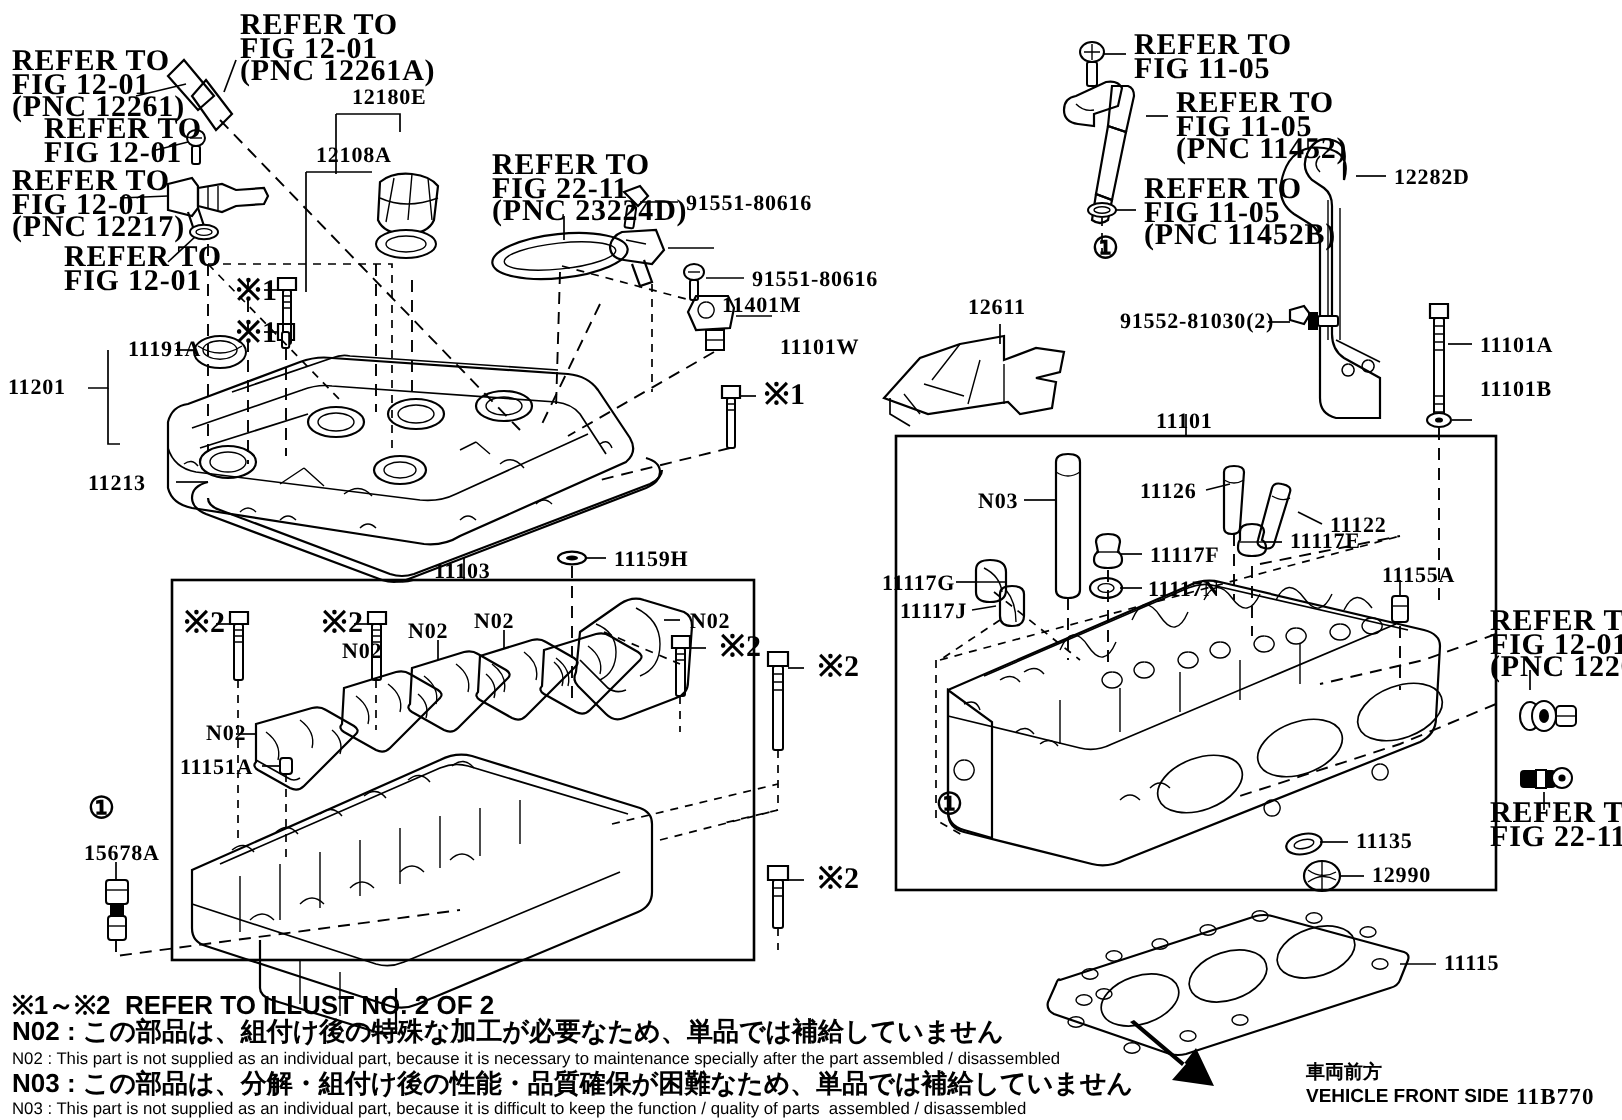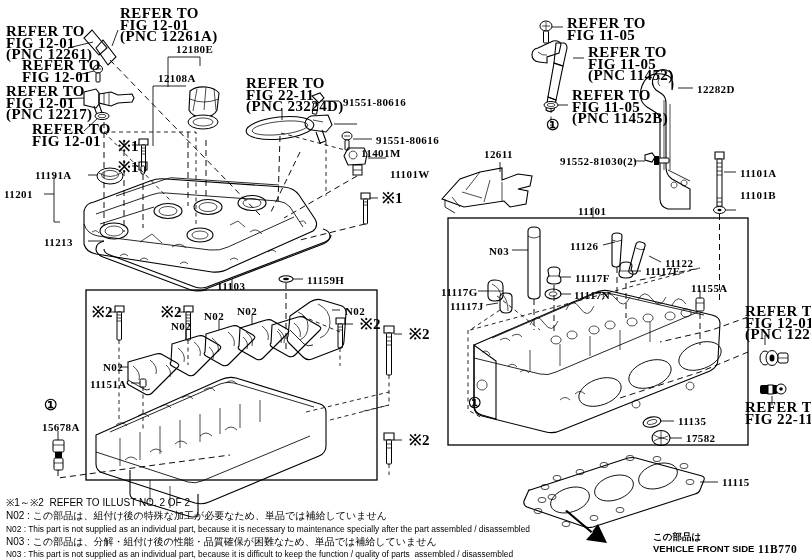--- a/index.html
+++ b/index.html
@@ -3,21 +3,21 @@
 <meta charset="utf-8">
 <style>
   html,body{margin:0;padding:0;background:#fff;}
   body{width:811px;height:560px;position:relative;overflow:hidden;
        font-family:"Liberation Sans",sans-serif;color:#000;}
   #sheet{position:absolute;inset:0;width:811px;height:560px;}
   .lbl{position:absolute;font-family:"Liberation Serif",serif;font-weight:bold;
        font-size:11px;letter-spacing:.4px;white-space:pre;line-height:12.5px;color:#000;}
   .lbl.s10{font-size:15px;line-height:11.5px;}
   .note{position:absolute;font-family:"Liberation Sans",sans-serif;
-        font-size:10px;line-height:11.6px;white-space:pre;color:#000;font-weight:normal;}
+        font-size:13px;line-height:11.6px;white-space:pre;color:#000;font-weight:bold;}
   .note.en{font-weight:normal;font-size:8.4px;}
   .vfs{position:absolute;font-family:"Liberation Sans",sans-serif;font-weight:bold;
        font-size:9.5px;line-height:12px;white-space:pre;}
   .fig{position:absolute;font-family:"Liberation Serif",serif;font-weight:bold;
        font-size:11.5px;letter-spacing:.6px;}
   svg{position:absolute;left:0;top:0;overflow:visible;}
   .ln{stroke:#000;stroke-width:1.1;fill:none;}
   .lnT{stroke:#000;stroke-width:.85;fill:none;}
   .lnF{stroke:#000;stroke-width:.7;fill:none;}
   .dash{stroke:#000;stroke-width:.95;fill:none;stroke-dasharray:6 4;}
@@ -565,21 +565,21 @@
 (PNC 12204)</div>
 <div class="lbl s10" style="left:745px;top:402px;">REFER TO
 FIG 22-11</div>
 
 <div class="lbl" style="left:176px;top:43px;">12180E</div>
 <div class="lbl" style="left:158px;top:72px;">12108A</div>
 <div class="lbl" style="left:343px;top:96px;">91551-80616</div>
 <div class="lbl" style="left:361px;top:119px;margin-top:28px;">11401M</div>
 <div class="lbl" style="left:376px;top:134px;">91551-80616</div>
 <div class="lbl" style="left:390px;top:168px;">11101W</div>
-<div class="lbl" style="left:35px; top:169px;">11191A</div>
+<div class="lbl" style="left:64px; top:169px;">11191A</div>
 <div class="lbl" style="left:4px;  top:188px;">11201</div>
 <div class="lbl" style="left:44px; top:236px;">11213</div>
 <div class="lbl" style="left:307px;top:274px;">11159H</div>
 <div class="lbl" style="left:217px;top:280px;">11103</div>
 <div class="lbl" style="left:90px; top:378px;">11151A</div>
 <div class="lbl" style="left:42px; top:421px;">15678A</div>
 <div class="lbl" style="left:697px;top:83px;">12282D</div>
 <div class="lbl" style="left:484px;top:148px;">12611</div>
 <div class="lbl" style="left:560px;top:155px;">91552-81030(2)</div>
 <div class="lbl" style="left:740px;top:167px;">11101A</div>
@@ -588,21 +588,21 @@
 <div class="lbl" style="left:489px;top:245px;">N03</div>
 <div class="lbl" style="left:570px;top:240px;">11126</div>
 <div class="lbl" style="left:665px;top:257px;">11122</div>
 <div class="lbl" style="left:575px;top:272px;">11117F</div>
 <div class="lbl" style="left:645px;top:265px;">11117E</div>
 <div class="lbl" style="left:441px;top:286px;">11117G</div>
 <div class="lbl" style="left:574px;top:289px;">11117N</div>
 <div class="lbl" style="left:450px;top:300px;">11117J</div>
 <div class="lbl" style="left:691px;top:282px;">11155A</div>
 <div class="lbl" style="left:678px;top:415px;">11135</div>
-<div class="lbl" style="left:686px;top:432px;">17582</div>
+<div class="lbl" style="left:686px;top:432px;">12990</div>
 <div class="lbl" style="left:722px;top:476px;">11115</div>
 
 <div class="lbl s10" style="left:118px;top:141px;">※1</div>
 <div class="lbl s10" style="left:118px;top:162px;">※1</div>
 <div class="lbl s10" style="left:382px;top:193px;">※1</div>
 <div class="lbl s10" style="left:92px; top:307px;">※2</div>
 <div class="lbl s10" style="left:161px;top:307px;">※2</div>
 <div class="lbl s10" style="left:360px;top:319px;">※2</div>
 <div class="lbl s10" style="left:409px;top:329px;">※2</div>
 <div class="lbl s10" style="left:409px;top:435px;">※2</div>
@@ -614,16 +614,16 @@
 <div class="lbl s10" style="left:44px; top:400px;">①</div>
 <div class="lbl s10" style="left:468px;top:398px;">①</div>
 <div class="lbl s10" style="left:546px;top:120px;">①</div>
 
 <div class="note" style="left:6px;top:497px;">※1～※2  REFER TO ILLUST NO. 2 OF 2</div>
 <div class="note" style="left:6px;top:510px;">N02 : この部品は、組付け後の特殊な加工が必要なため、単品では補給していません</div>
 <div class="note en" style="left:6px;top:524px;">N02 : This part is not supplied as an individual part, because it is necessary to maintenance specially after the part assembled / disassembled</div>
 <div class="note" style="left:6px;top:536px;">N03 : この部品は、分解・組付け後の性能・品質確保が困難なため、単品では補給していません</div>
 <div class="note en" style="left:6px;top:549px;">N03 : This part is not supplied as an individual part, because it is difficult to keep the function / quality of parts  assembled / disassembled</div>
 
-<div class="vfs" style="left:653px;top:531px;">この部品は</div>
+<div class="vfs" style="left:653px;top:531px;">車両前方</div>
 <div class="vfs" style="left:653px;top:543px;text-align:center;">VEHICLE FRONT SIDE</div>
 
 <div class="fig" style="left:758px;top:543px;">11B770</div>
 
 </body></html>

